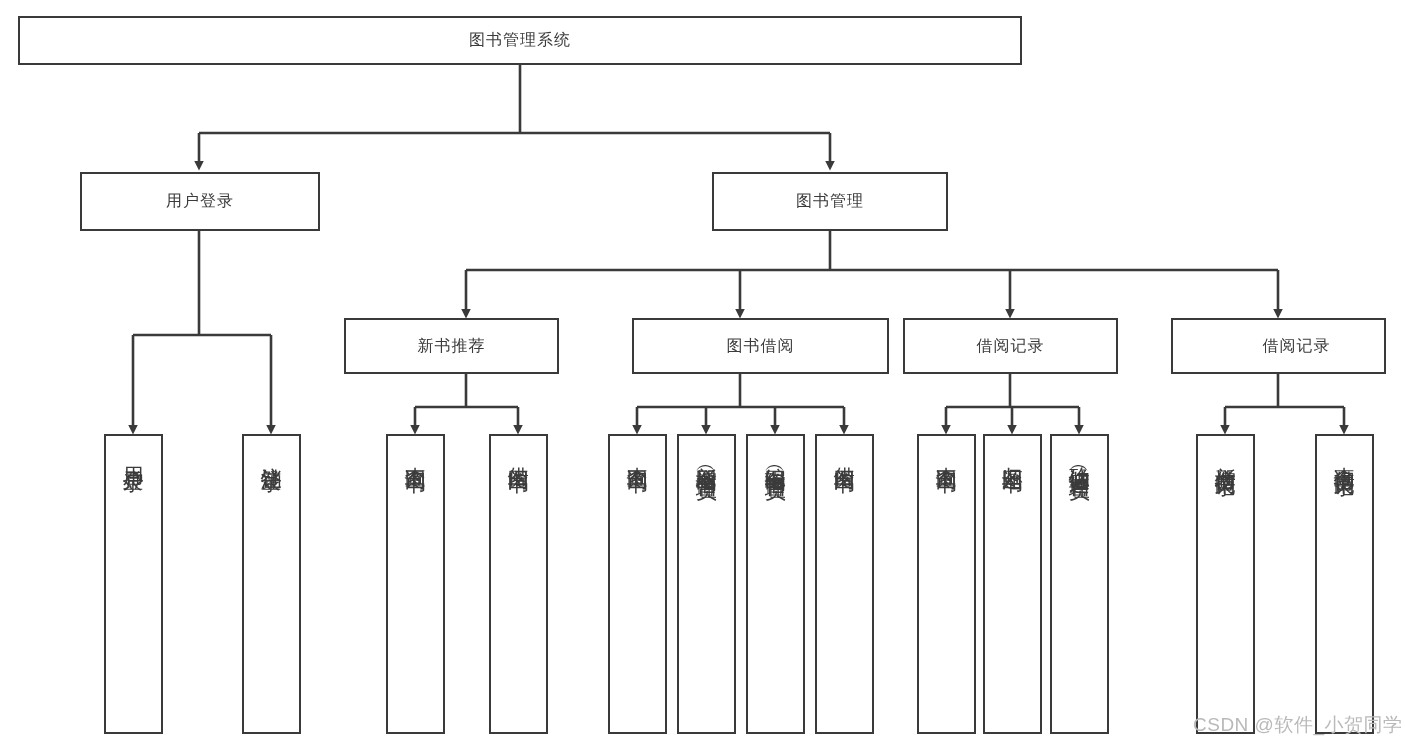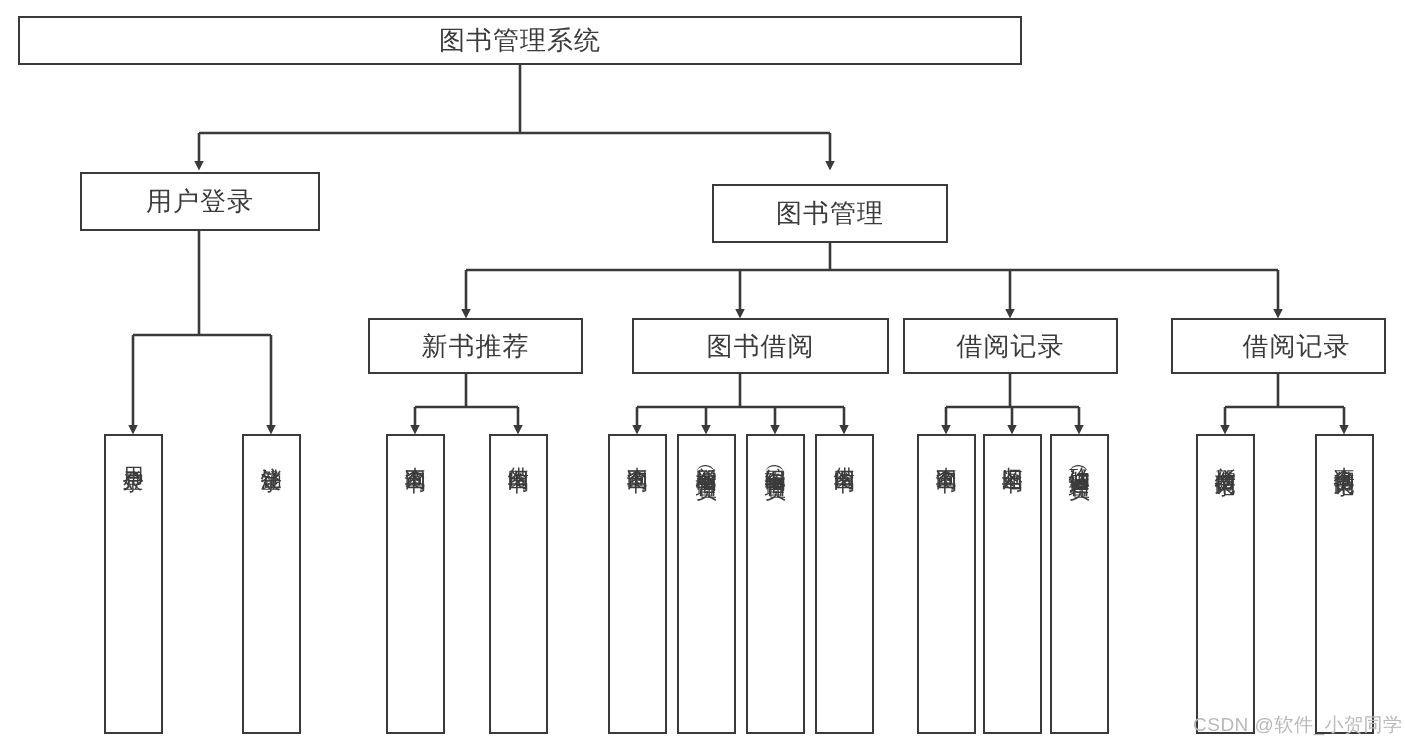--- a/index.html
+++ b/index.html
@@ -1,20 +1,20 @@
 <!DOCTYPE html>
 <html><head>
 <meta charset="utf-8">
 <style>
   html,body{margin:0;padding:0;background:#ffffff;}
   body{font-family:"Liberation Sans","DejaVu Sans",sans-serif;}
   #canvas{position:relative;width:1405px;height:747px;background:#ffffff;overflow:hidden;}
   .node{position:absolute;box-sizing:border-box;background:#ffffff;border:2px solid #3a3a3a;
         display:flex;align-items:center;justify-content:center;color:#3b3b3b;}
-  .node.h{font-size:26px;letter-spacing:1px;}
+  .node.h{font-size:16px;letter-spacing:1px;}
   .node.v{padding-top:14px;align-items:flex-start;}
   .node.v .vtext{writing-mode:vertical-rl;text-orientation:upright;font-size:21px;
         line-height:1.12;letter-spacing:2px;white-space:nowrap;}
   #edges{position:absolute;left:0;top:0;width:1405px;height:747px;pointer-events:none;}
   #watermark{position:absolute;left:1193px;top:712px;font-size:19px;color:#b9b9b9;
         white-space:nowrap;letter-spacing:0.5px;}
 </style>
 </head>
 <body>
 
@@ -70,25 +70,25 @@
     </g>
   </svg>
 
   <div class="node h" style="left:18px;top:16px;width:1004px;height:49px;">
     <span>图书管理系统</span>
   </div>
 
   <div class="node h" style="left:80px;top:172px;width:240px;height:59px;">
     <span>用户登录</span>
   </div>
-  <div class="node h" style="left:712px;top:172px;width:236px;height:59px;margin-top:12px;">
+  <div class="node h" style="left:712px;top:172px;width:236px;height:59px;">
     <span>图书管理</span>
   </div>
 
-  <div class="node h" style="left:368px;top:318px;width:215px;height:56px;">
+  <div class="node h" style="left:344px;top:318px;width:215px;height:56px;">
     <span>新书推荐</span>
   </div>
   <div class="node h" style="left:632px;top:318px;width:257px;height:56px;">
     <span>图书借阅</span>
   </div>
   <div class="node h" style="left:903px;top:318px;width:215px;height:56px;">
     <span>借阅记录</span>
   </div>
   <div class="node h" style="left:1171px;top:318px;width:215px;height:56px;padding-left:36px;">
     <span>借阅记录</span>

